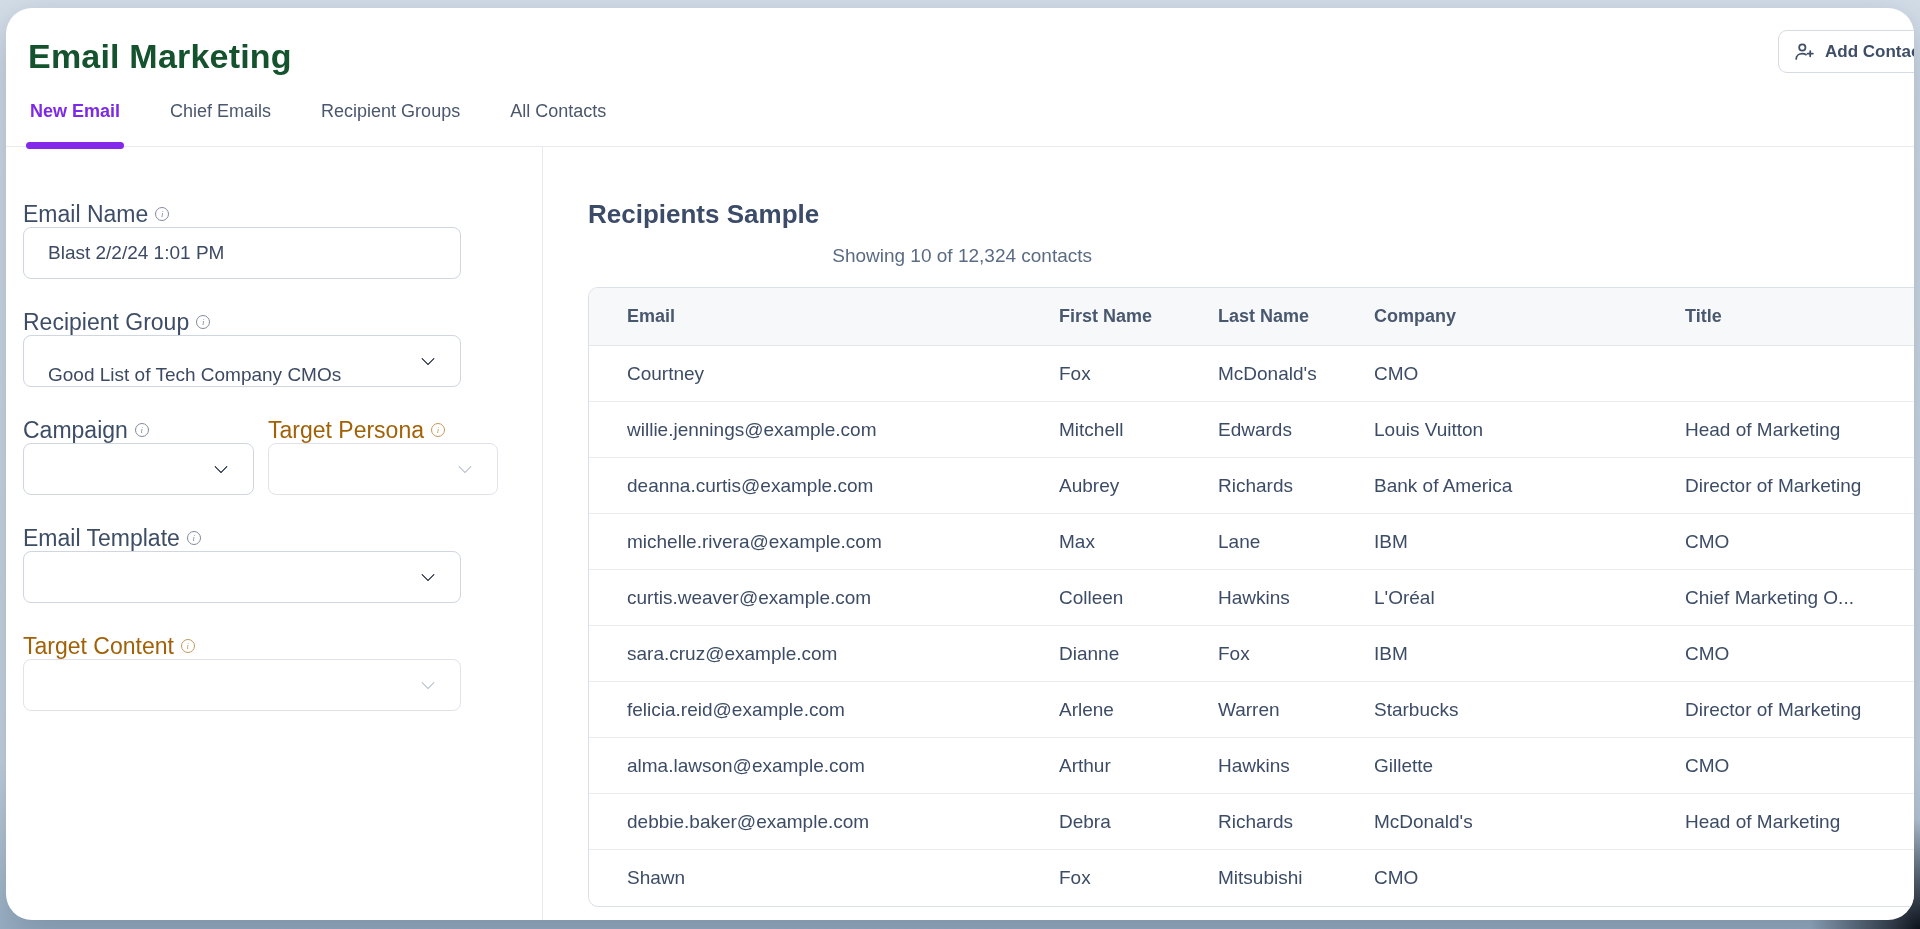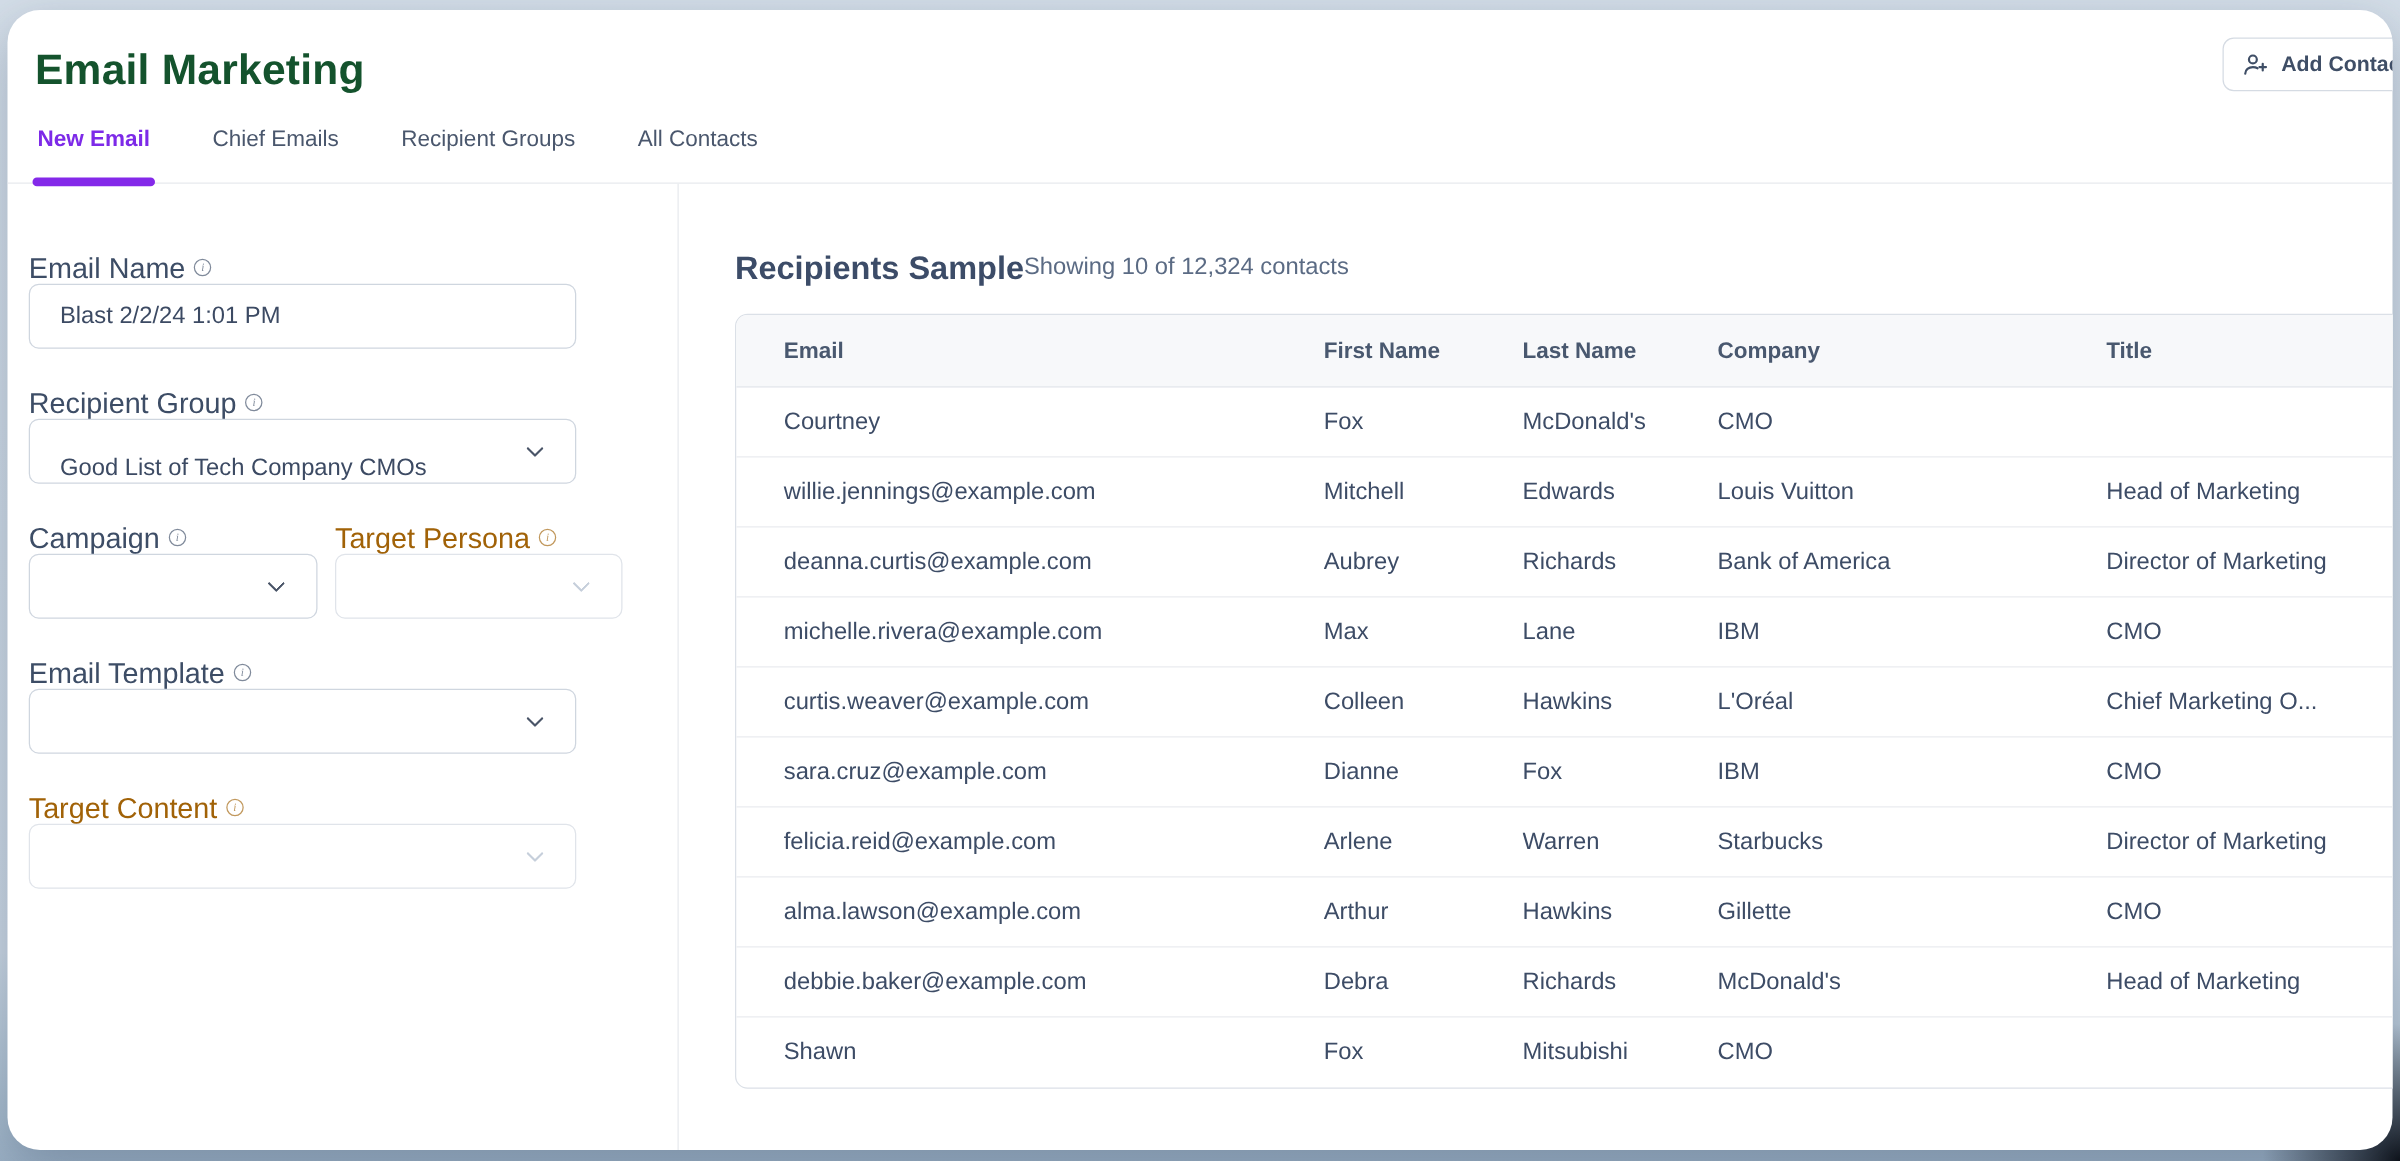--- a/index.html
+++ b/index.html
@@ -61,23 +61,23 @@
     transform:translateY(-72%) rotate(45deg); border-radius:1px;
   }
   .form-group.disabled .select-box { border-color:#e0e4ea; cursor:default; }
   .form-group.disabled .chevron-icon { border-color:#c6cfdb; }
   .form-row { display:flex; gap:14px; }
   .form-row .form-group { margin-bottom:33px; }
   .form-row .half-a .select-box { width:231px; }
   .form-row .half-b .select-box { width:230px; }
   
   .main-panel { flex:1; padding:50px 0 0 45px; min-width:0; }
-  .main-heading-row { display:flex; align-items:center; }
+  .main-heading-row { display:flex; align-items:flex-start; gap:13px; }
   .main-heading { font-size:26px; line-height:34px; font-weight:bold; color:#3c4c68; }
-  .main-subtitle { font-size:19px; color:#5b6b84; }
+  .main-subtitle { font-size:19px; color:#5b6b84;margin-top:48px; }
   
   .table-card {
     margin-top:20px; width:1400px;
     border:1px solid #dbe0e7; border-radius:10px; overflow:hidden; background:#fff;
   }
   .t-row { display:grid; grid-template-columns:470px 159px 156px 311px 1fr; align-items:center; }
   .t-head { height:58px; background:#f7f8fa; border-bottom:1px solid #e3e6eb; }
   .t-head .t-cell { font-weight:bold; font-size:18px; color:#49586f; }
   .t-body .t-row { height:56px; border-bottom:1px solid #eaecf0; }
   .t-body .t-row:last-child { border-bottom:none; }

